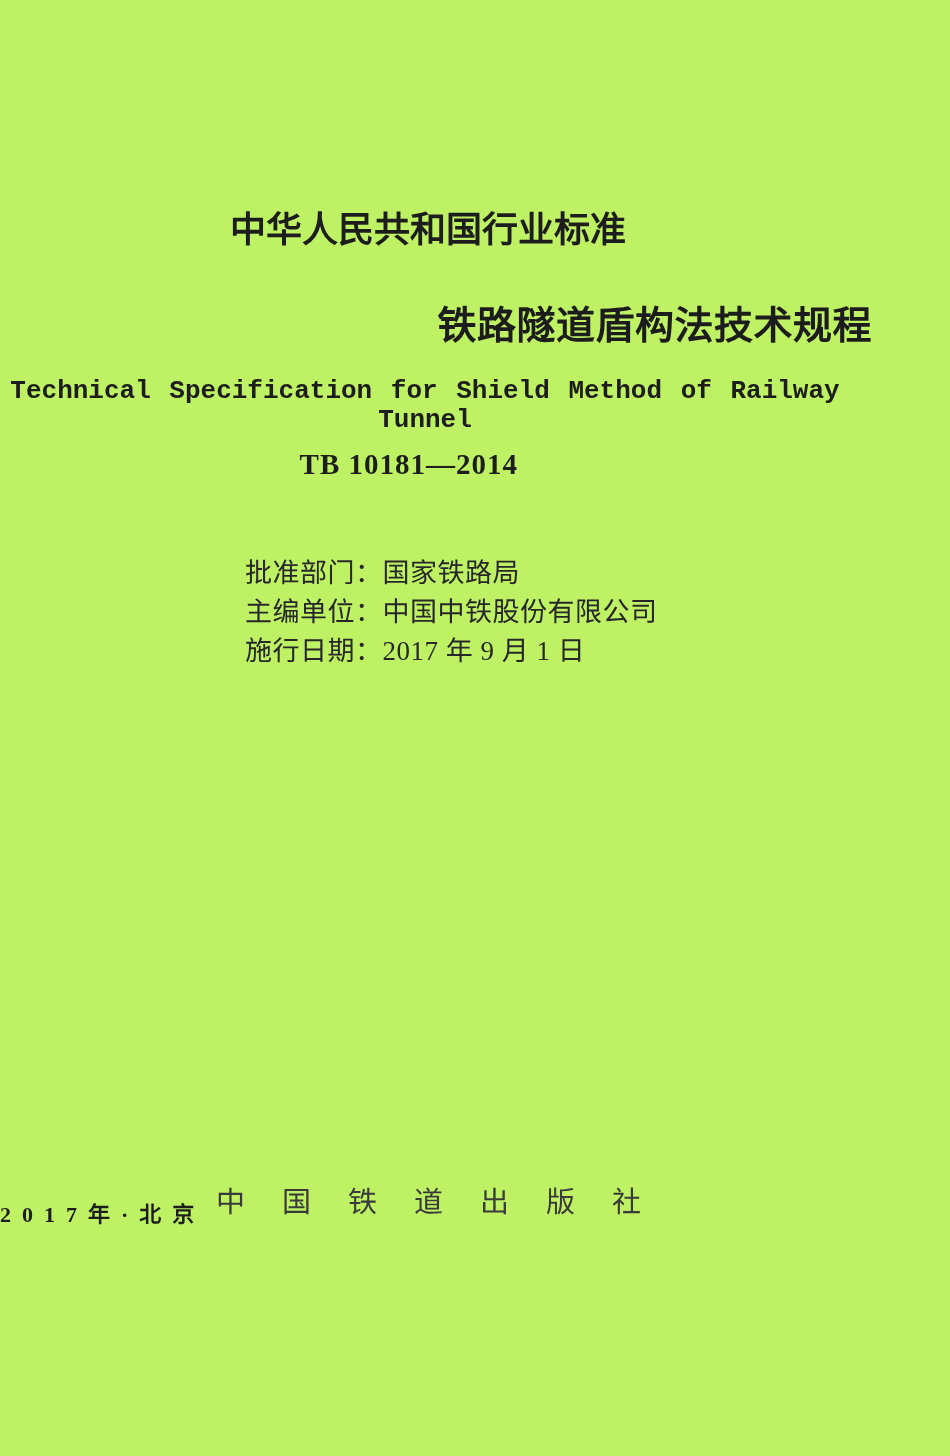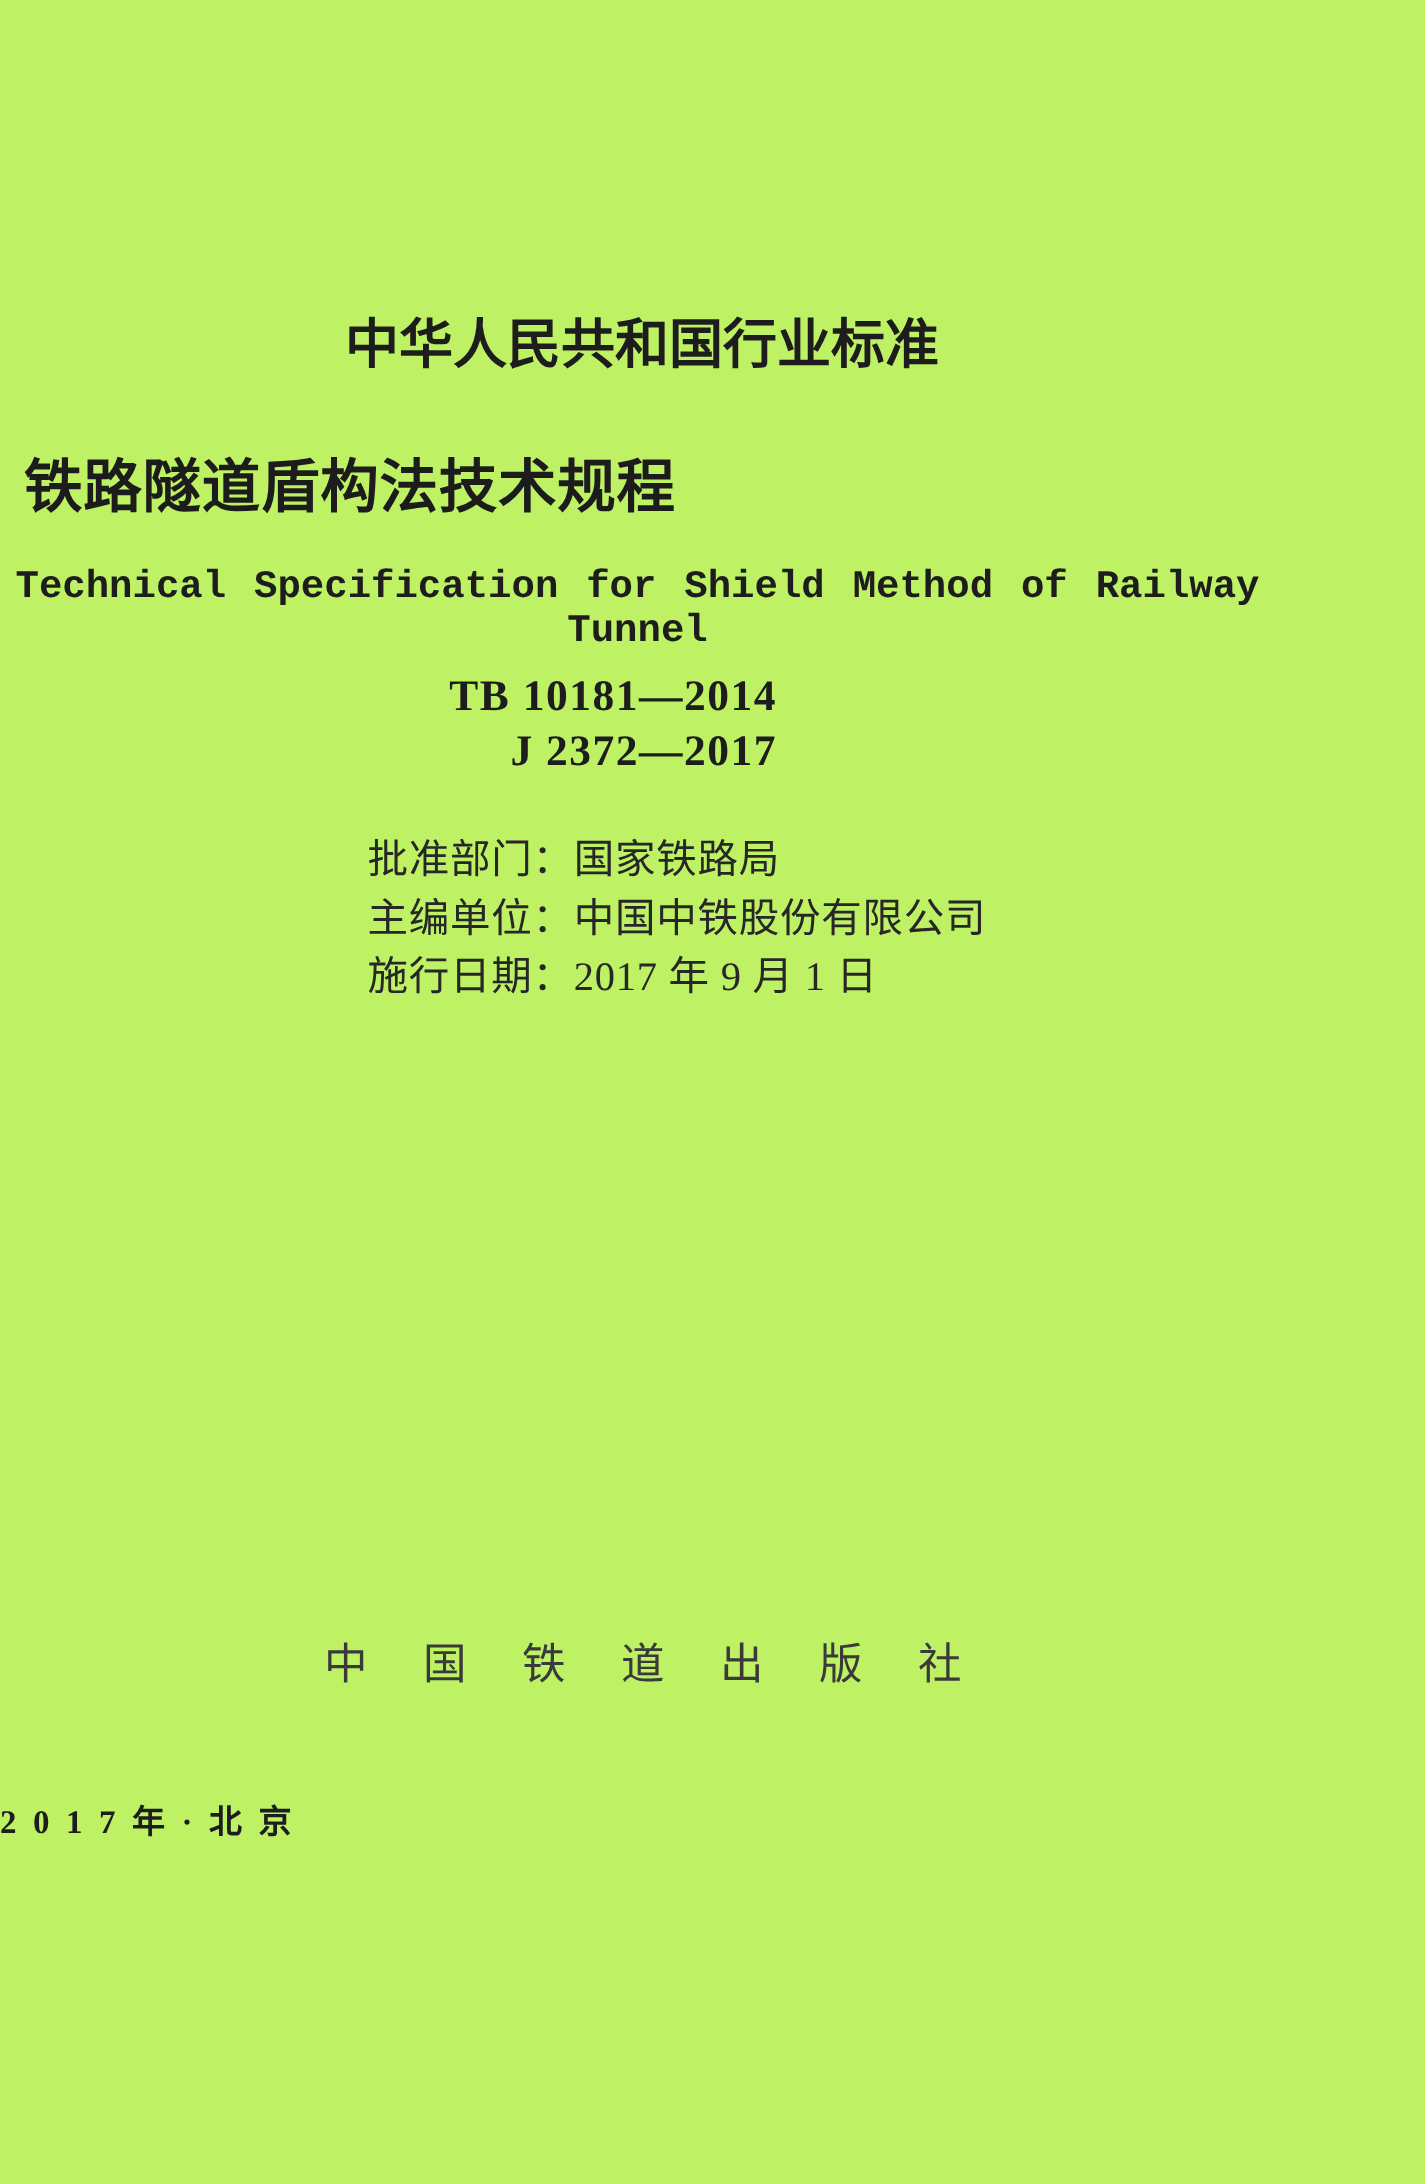--- a/index.html
+++ b/index.html
@@ -26,21 +26,21 @@
     font-weight: bold;
     font-size: 36px;
     line-height: 1;
     color: #1d1d1d;
   }
   .title-zh {
     position: absolute;
     top: 306px;
     left: 16px;
     width: 856px;
-    text-align: left;
+    text-align: right;
     font-family: "Liberation Sans", sans-serif;
     font-weight: bold;
     font-size: 39px;
     line-height: 1;
     letter-spacing: 0.5px;
     color: #1c1c1c;
   }
   .title-en {
     position: absolute;
     top: 377px;
@@ -73,21 +73,21 @@
     left: 245px;
     font-family: "Liberation Serif", serif;
     font-size: 27px;
     line-height: 39px;
     color: #272727;
     letter-spacing: 0.5px;
     white-space: nowrap;
   }
   .publisher {
     position: absolute;
-    top: 1096px;
+    top: 1188px;
     left: 216px;
     font-family: "Liberation Serif", serif;
     font-size: 29px;
     line-height: 1;
     letter-spacing: 37px;
     color: #3a3a3a;
     white-space: nowrap;
   }
   .edition {
     position: absolute;
@@ -110,21 +110,20 @@
 <div class="page">
 
   <div class="std-type">中华人民共和国行业标准</div>
 
   <div class="title-zh">铁路隧道盾构法技术规程</div>
 
   <div class="title-en">Technical Specification for Shield Method of Railway Tunnel</div>
 
   <div class="std-numbers">
     <div>TB 10181—2014</div>
-    <div>J 2372—2017</div>
   </div>
 
   <div class="info-block">
     <div>批准部门：国家铁路局</div>
     <div>主编单位：中国中铁股份有限公司</div>
     <div>施行日期：2017 年 9 月 1 日</div>
   </div>
 
   <div class="publisher">中国铁道出版社</div>
 

